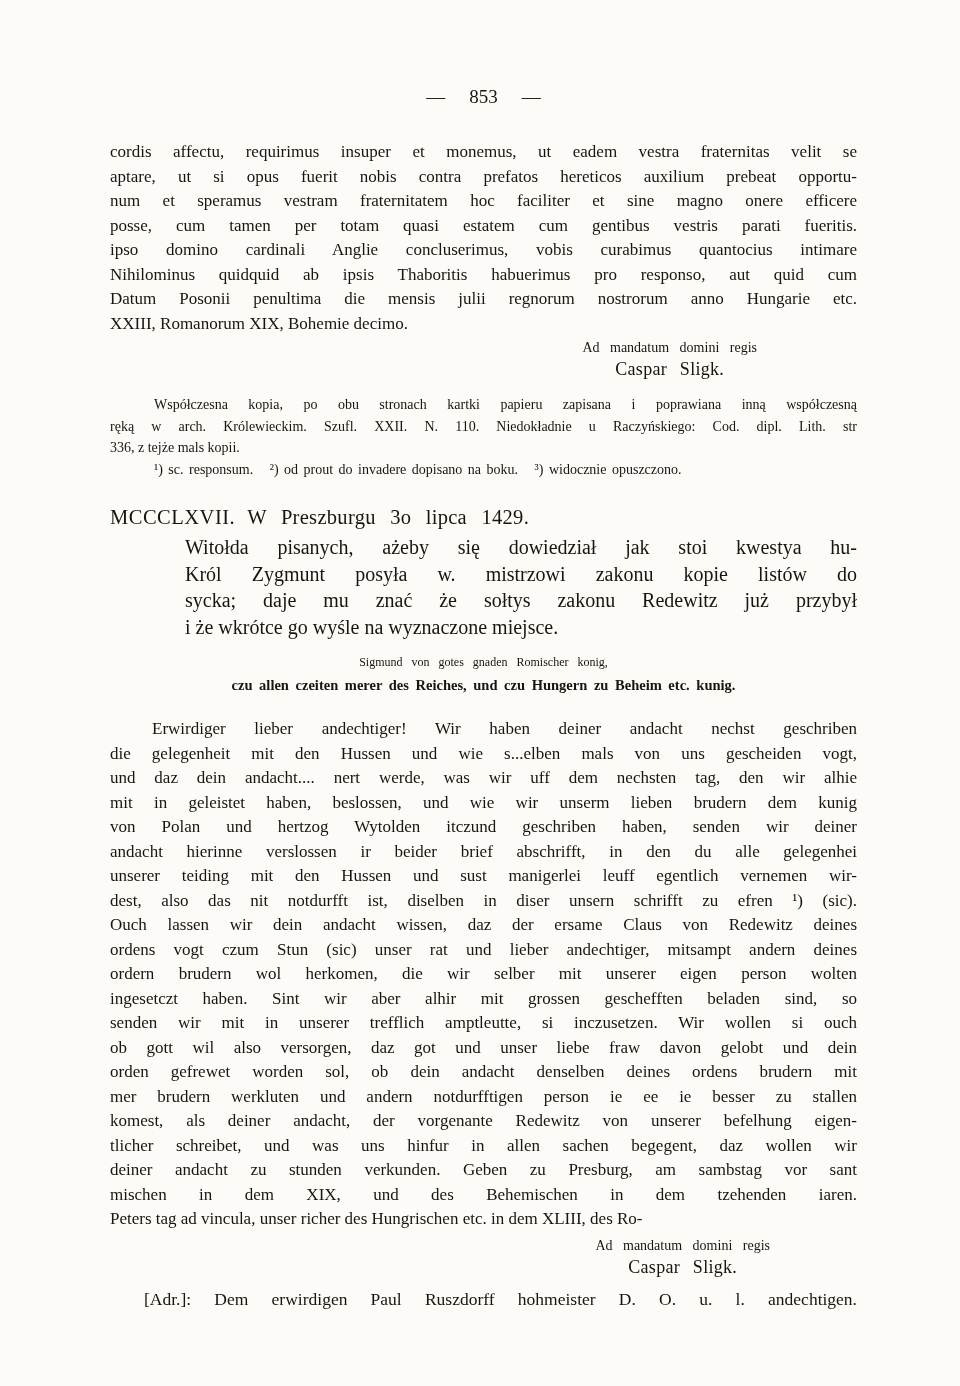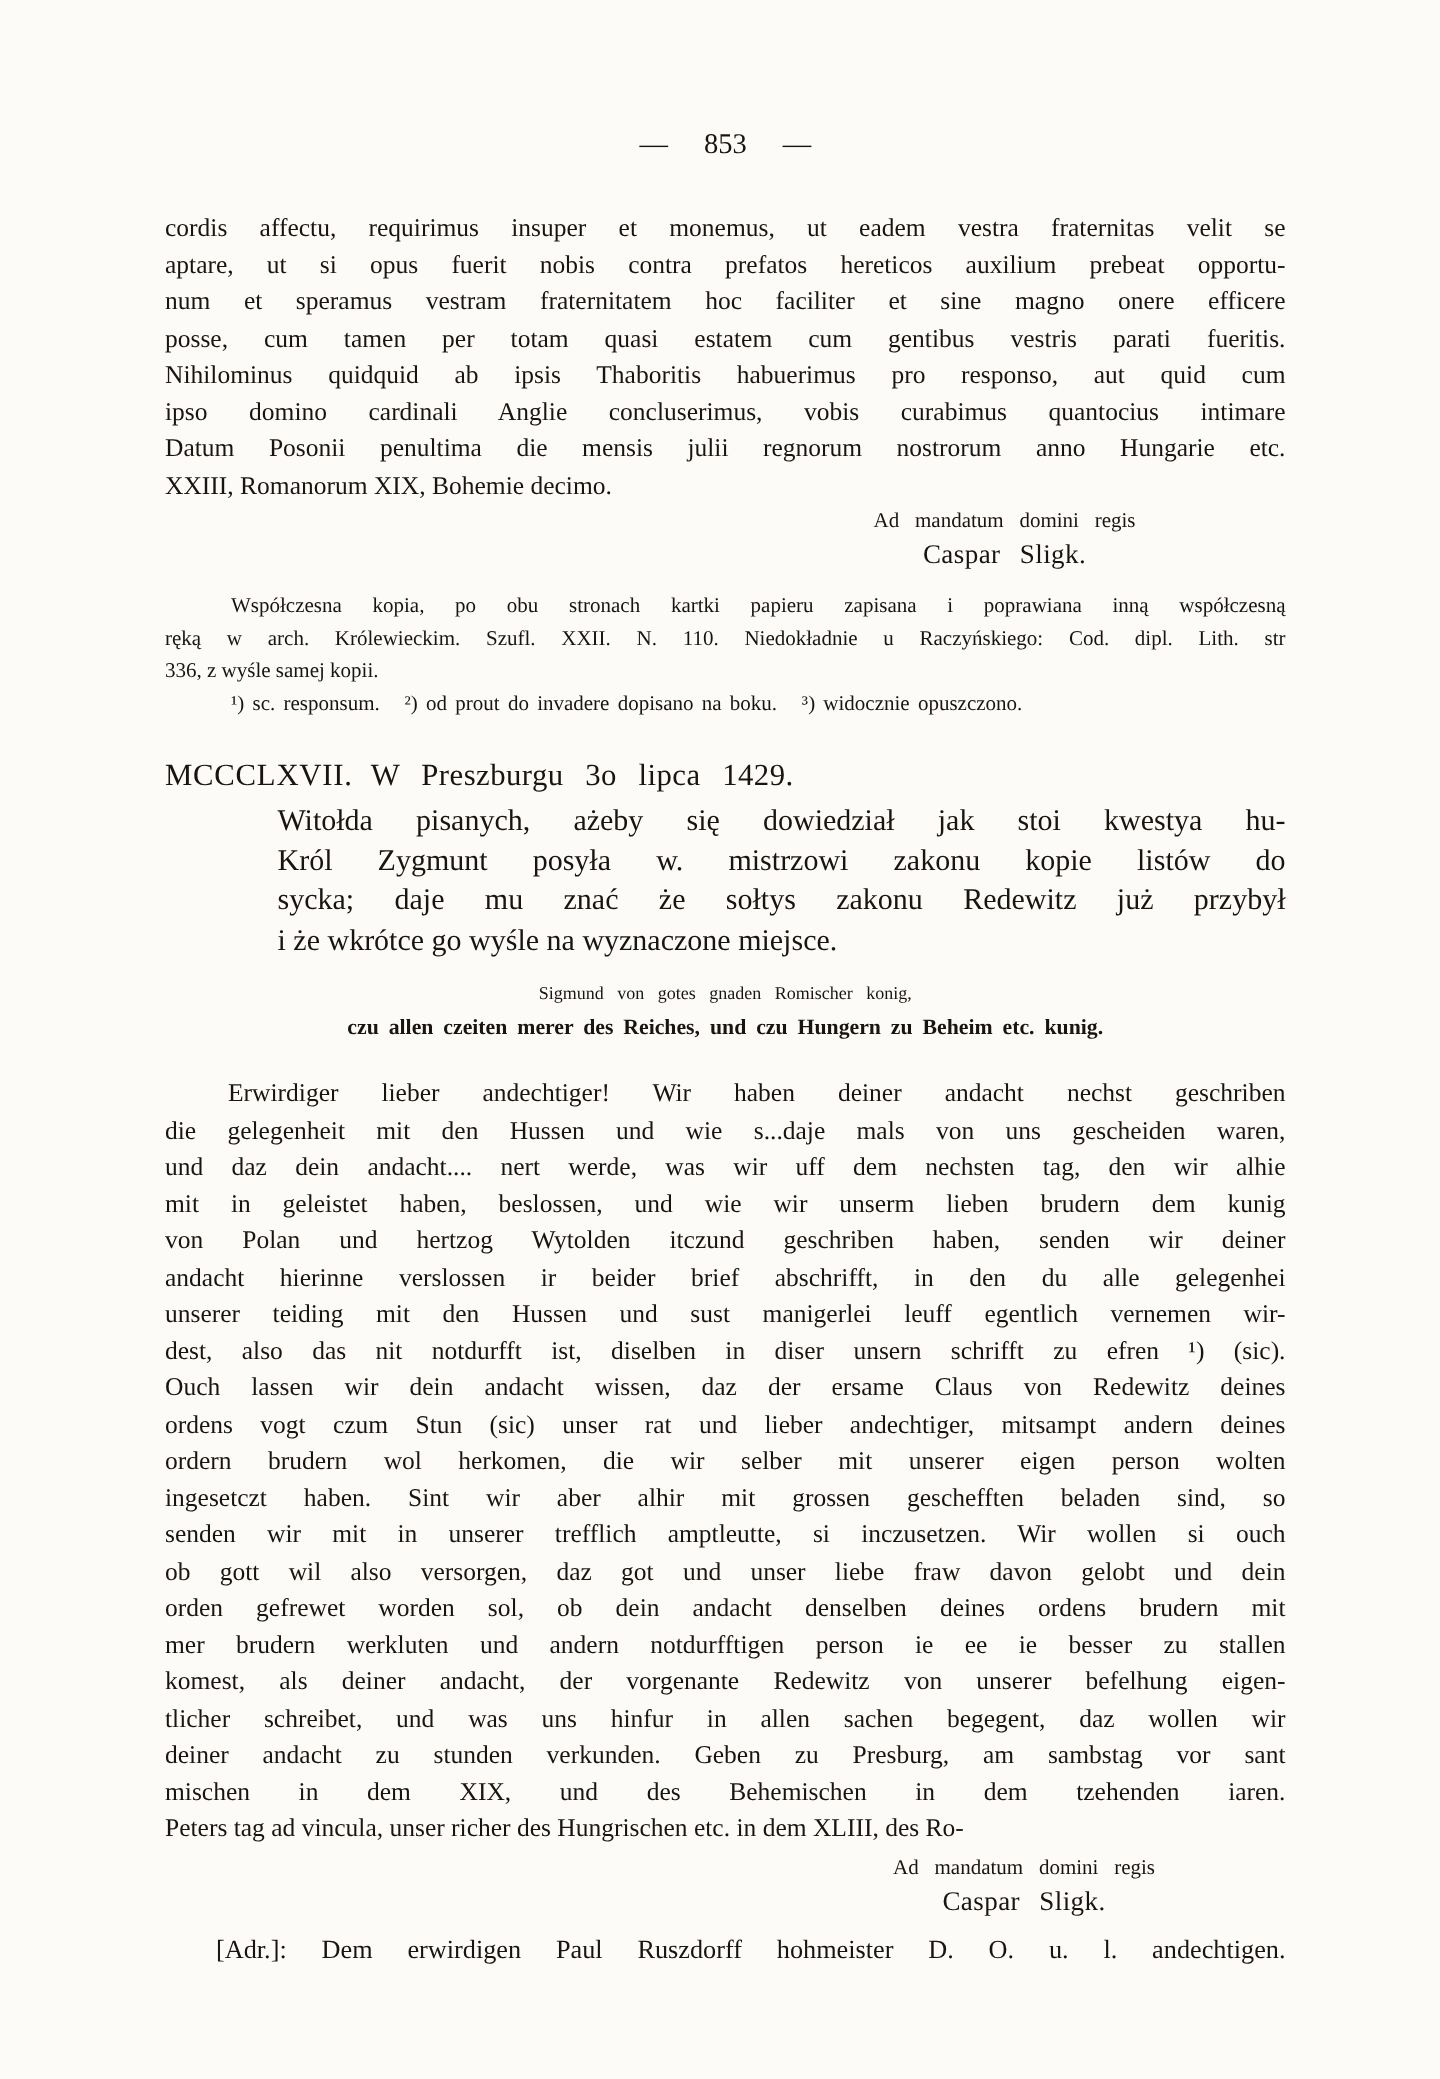--- a/index.html
+++ b/index.html
@@ -80,57 +80,57 @@
     <span>—</span>
     <span>853</span>
     <span>—</span>
   </header>
 
   <section class="para latin">
       <div class="line">cordis affectu, requirimus insuper et monemus, ut eadem vestra fraternitas velit se</div>
       <div class="line">aptare, ut si opus fuerit nobis contra prefatos hereticos auxilium prebeat opportu-</div>
       <div class="line">num et speramus vestram fraternitatem hoc faciliter et sine magno onere efficere</div>
       <div class="line">posse, cum tamen per totam quasi estatem cum gentibus vestris parati fueritis.</div>
+      <div class="line">ipso domino cardinali Anglie concluserimus, vobis curabimus quantocius intimare</div>
       <div class="line">Nihilominus quidquid ab ipsis Thaboritis habuerimus pro responso, aut quid cum</div>
-      <div class="line">ipso domino cardinali Anglie concluserimus, vobis curabimus quantocius intimare</div>
       <div class="line">Datum Posonii penultima die mensis julii regnorum nostrorum anno Hungarie etc.</div>
       <div class="line">XXIII, Romanorum XIX, Bohemie decimo.</div>
     </section>
 
   <div class="sig sig1">
     <div class="mandate">Ad mandatum domini regis</div>
     <div class="signer">Caspar Sligk.</div>
   </div>
 
   <section class="note">
     <div class="para small">
         <div class="line">Współczesna kopia, po obu stronach kartki papieru zapisana i poprawiana inną współczesną</div>
         <div class="line">ręką w arch. Królewieckim. Szufl. XXII. N. 110. Niedokładnie u Raczyńskiego:  Cod. dipl. Lith. str</div>
-        <div class="line">336, z wyśle samej kopii.</div>
+        <div class="line">336, z tejże mals kopii.</div>
       </div>
     <div class="footnotes">¹) sc. responsum.   ²) od prout do invadere dopisano na boku.   ³) widocznie opuszczono.</div>
   </section>
 
   <h2 class="heading">
     <span class="hnum">MCCCLXVII.</span><span class="hplace">W Preszburgu 3o lipca 1429.</span>
   </h2>
 
   <section class="para summary">
       <div class="line">Witołda pisanych, ażeby się dowiedział jak stoi kwestya hu-</div>
       <div class="line">Król Zygmunt posyła w. mistrzowi zakonu kopie listów do</div>
       <div class="line">sycka; daje mu znać że sołtys zakonu Redewitz już przybył</div>
       <div class="line">i że wkrótce go wyśle na wyznaczone miejsce.</div>
     </section>
 
   <div class="sal1">Sigmund von gotes gnaden Romischer konig,</div>
   <div class="sal2">czu allen czeiten merer des Reiches, und czu Hungern zu Beheim etc. kunig.</div>
 
   <section class="para body-text indent-first">
       <div class="line">Erwirdiger lieber andechtiger! Wir haben deiner andacht nechst geschriben</div>
-      <div class="line">die gelegenheit mit den Hussen und wie s...daje mals von uns gescheiden waren,</div>
+      <div class="line">die gelegenheit mit den Hussen und wie s...elben mals von uns gescheiden vogt,</div>
       <div class="line">und daz dein andacht.... nert werde, was wir uff dem nechsten tag, den wir alhie</div>
       <div class="line">mit in geleistet haben, beslossen, und wie wir unserm lieben brudern dem kunig</div>
       <div class="line">von Polan und hertzog Wytolden itczund geschriben haben, senden wir deiner</div>
       <div class="line">andacht hierinne verslossen ir beider brief abschrifft, in den du alle gelegenhei</div>
       <div class="line">unserer teiding mit den Hussen und sust manigerlei leuff egentlich vernemen wir-</div>
       <div class="line">dest, also das nit notdurfft ist, diselben in diser unsern schrifft zu efren ¹) (sic).</div>
       <div class="line">Ouch lassen wir dein andacht wissen, daz der ersame Claus von Redewitz deines</div>
       <div class="line">ordens vogt czum Stun (sic) unser rat und lieber andechtiger, mitsampt andern deines</div>
       <div class="line">ordern brudern wol herkomen, die wir selber mit unserer eigen person wolten</div>
       <div class="line">ingesetczt haben. Sint wir aber alhir mit grossen geschefften beladen sind, so</div>

